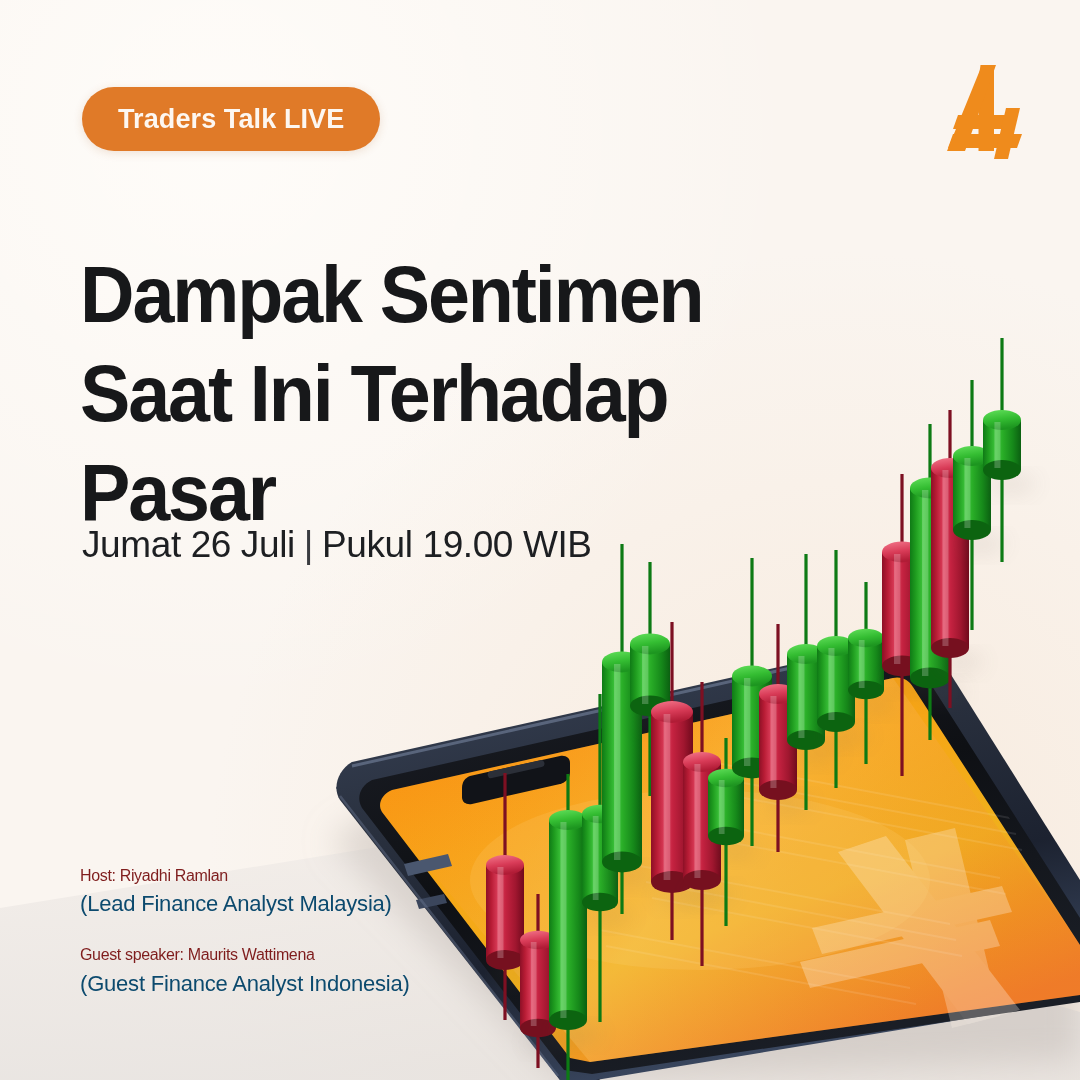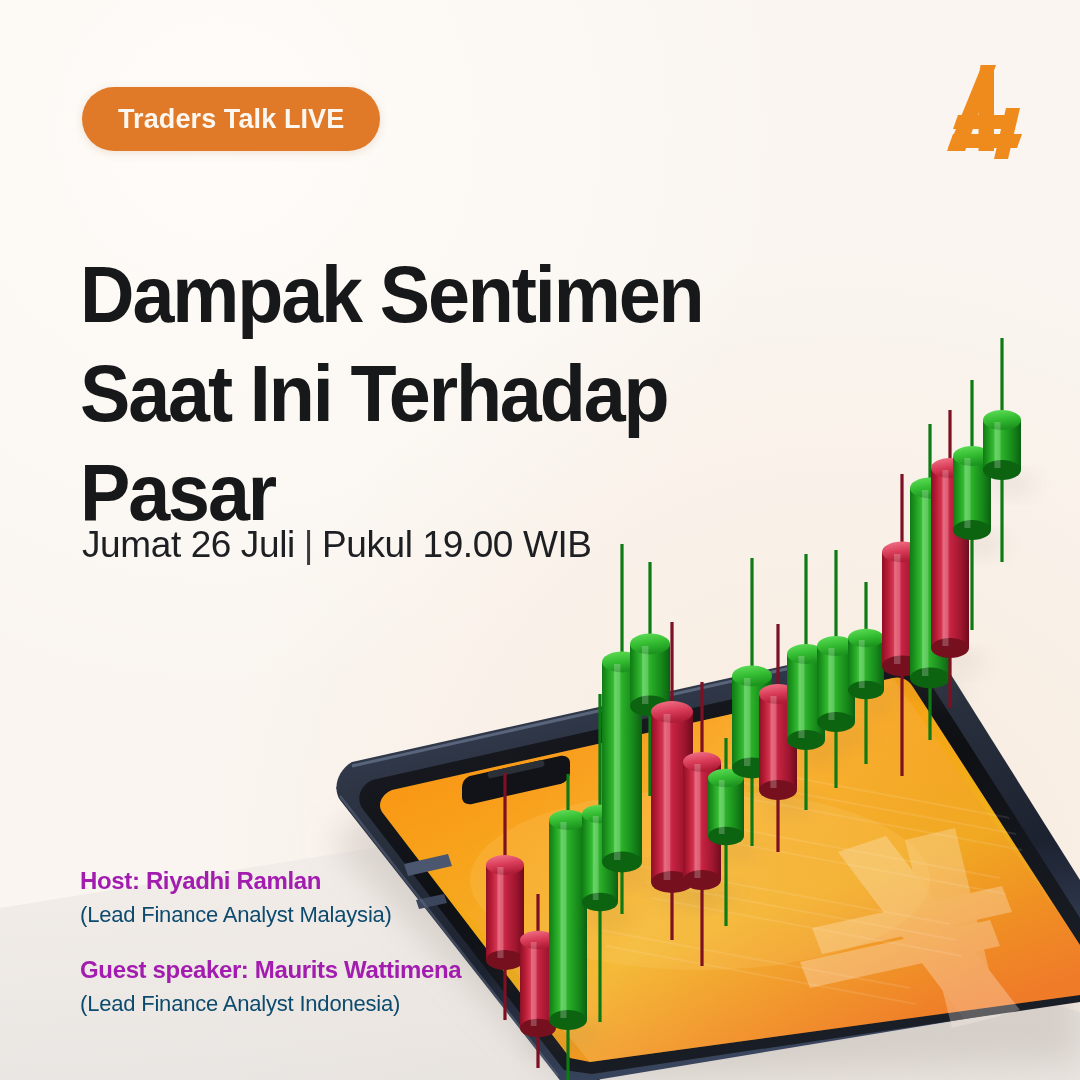--- a/index.html
+++ b/index.html
@@ -53,21 +53,21 @@
     color:#1d1f22;font-size:37px;font-weight:400;letter-spacing:-.4px;
     white-space:nowrap;
   }
   .subtitle .sep{display:inline-block;padding:0 9px;color:#3a3c40;font-weight:300;}
 
   
   .credits{position:absolute;left:80px;top:866px;width:520px;}
   .credit-block{margin-bottom:26px;}
   .credit-block:last-child{margin-bottom:0;}
   .credit-name{
-    color:#a21caf;font-size:24px;font-weight:700;letter-spacing:-.35px;
+    color:#7f1d1d;font-size:16px;font-weight:400;letter-spacing:-.35px;
     white-space:nowrap;line-height:1.28;
   }
   .credit-role{
     color:#0c4a6e;font-size:22px;font-weight:400;letter-spacing:-.2px;
     white-space:nowrap;line-height:1.35;margin-top:3px;
   }
 
   
   .logo{position:absolute;left:934px;top:58px;width:104px;height:104px;}
 </style>
@@ -384,21 +384,21 @@
     <span>Jumat 26 Juli</span><span class="sep">|</span><span>Pukul 19.00 WIB</span>
   </div>
 
   <div class="credits">
     <div class="credit-block">
       <div class="credit-name">Host: Riyadhi Ramlan</div>
       <div class="credit-role">(Lead Finance Analyst Malaysia)</div>
     </div>
     <div class="credit-block">
       <div class="credit-name">Guest speaker: Maurits Wattimena</div>
-      <div class="credit-role">(Lead Finance Analyst Indonesia)</div>
+      <div class="credit-role">(Guest Finance Analyst Indonesia)</div>
     </div>
   </div>
 
   <svg class="logo" viewBox="0 0 104 104">
     <g fill="#ef8b1c">
       <path d="M46.5,7 L60,7 L60,93 L44.5,93 L44.5,22 Z"></path>
       <path d="M48,7 L62,7 L31,93 L13,93 Z"></path>
       <path d="M24,57 L84,57 L79,71 L19,71 Z"></path>
       <path d="M19,76 L88,76 L83,90 L14,90 Z"></path>
       <path d="M72,50 L86,50 L74,101 L60,101 Z"></path>

